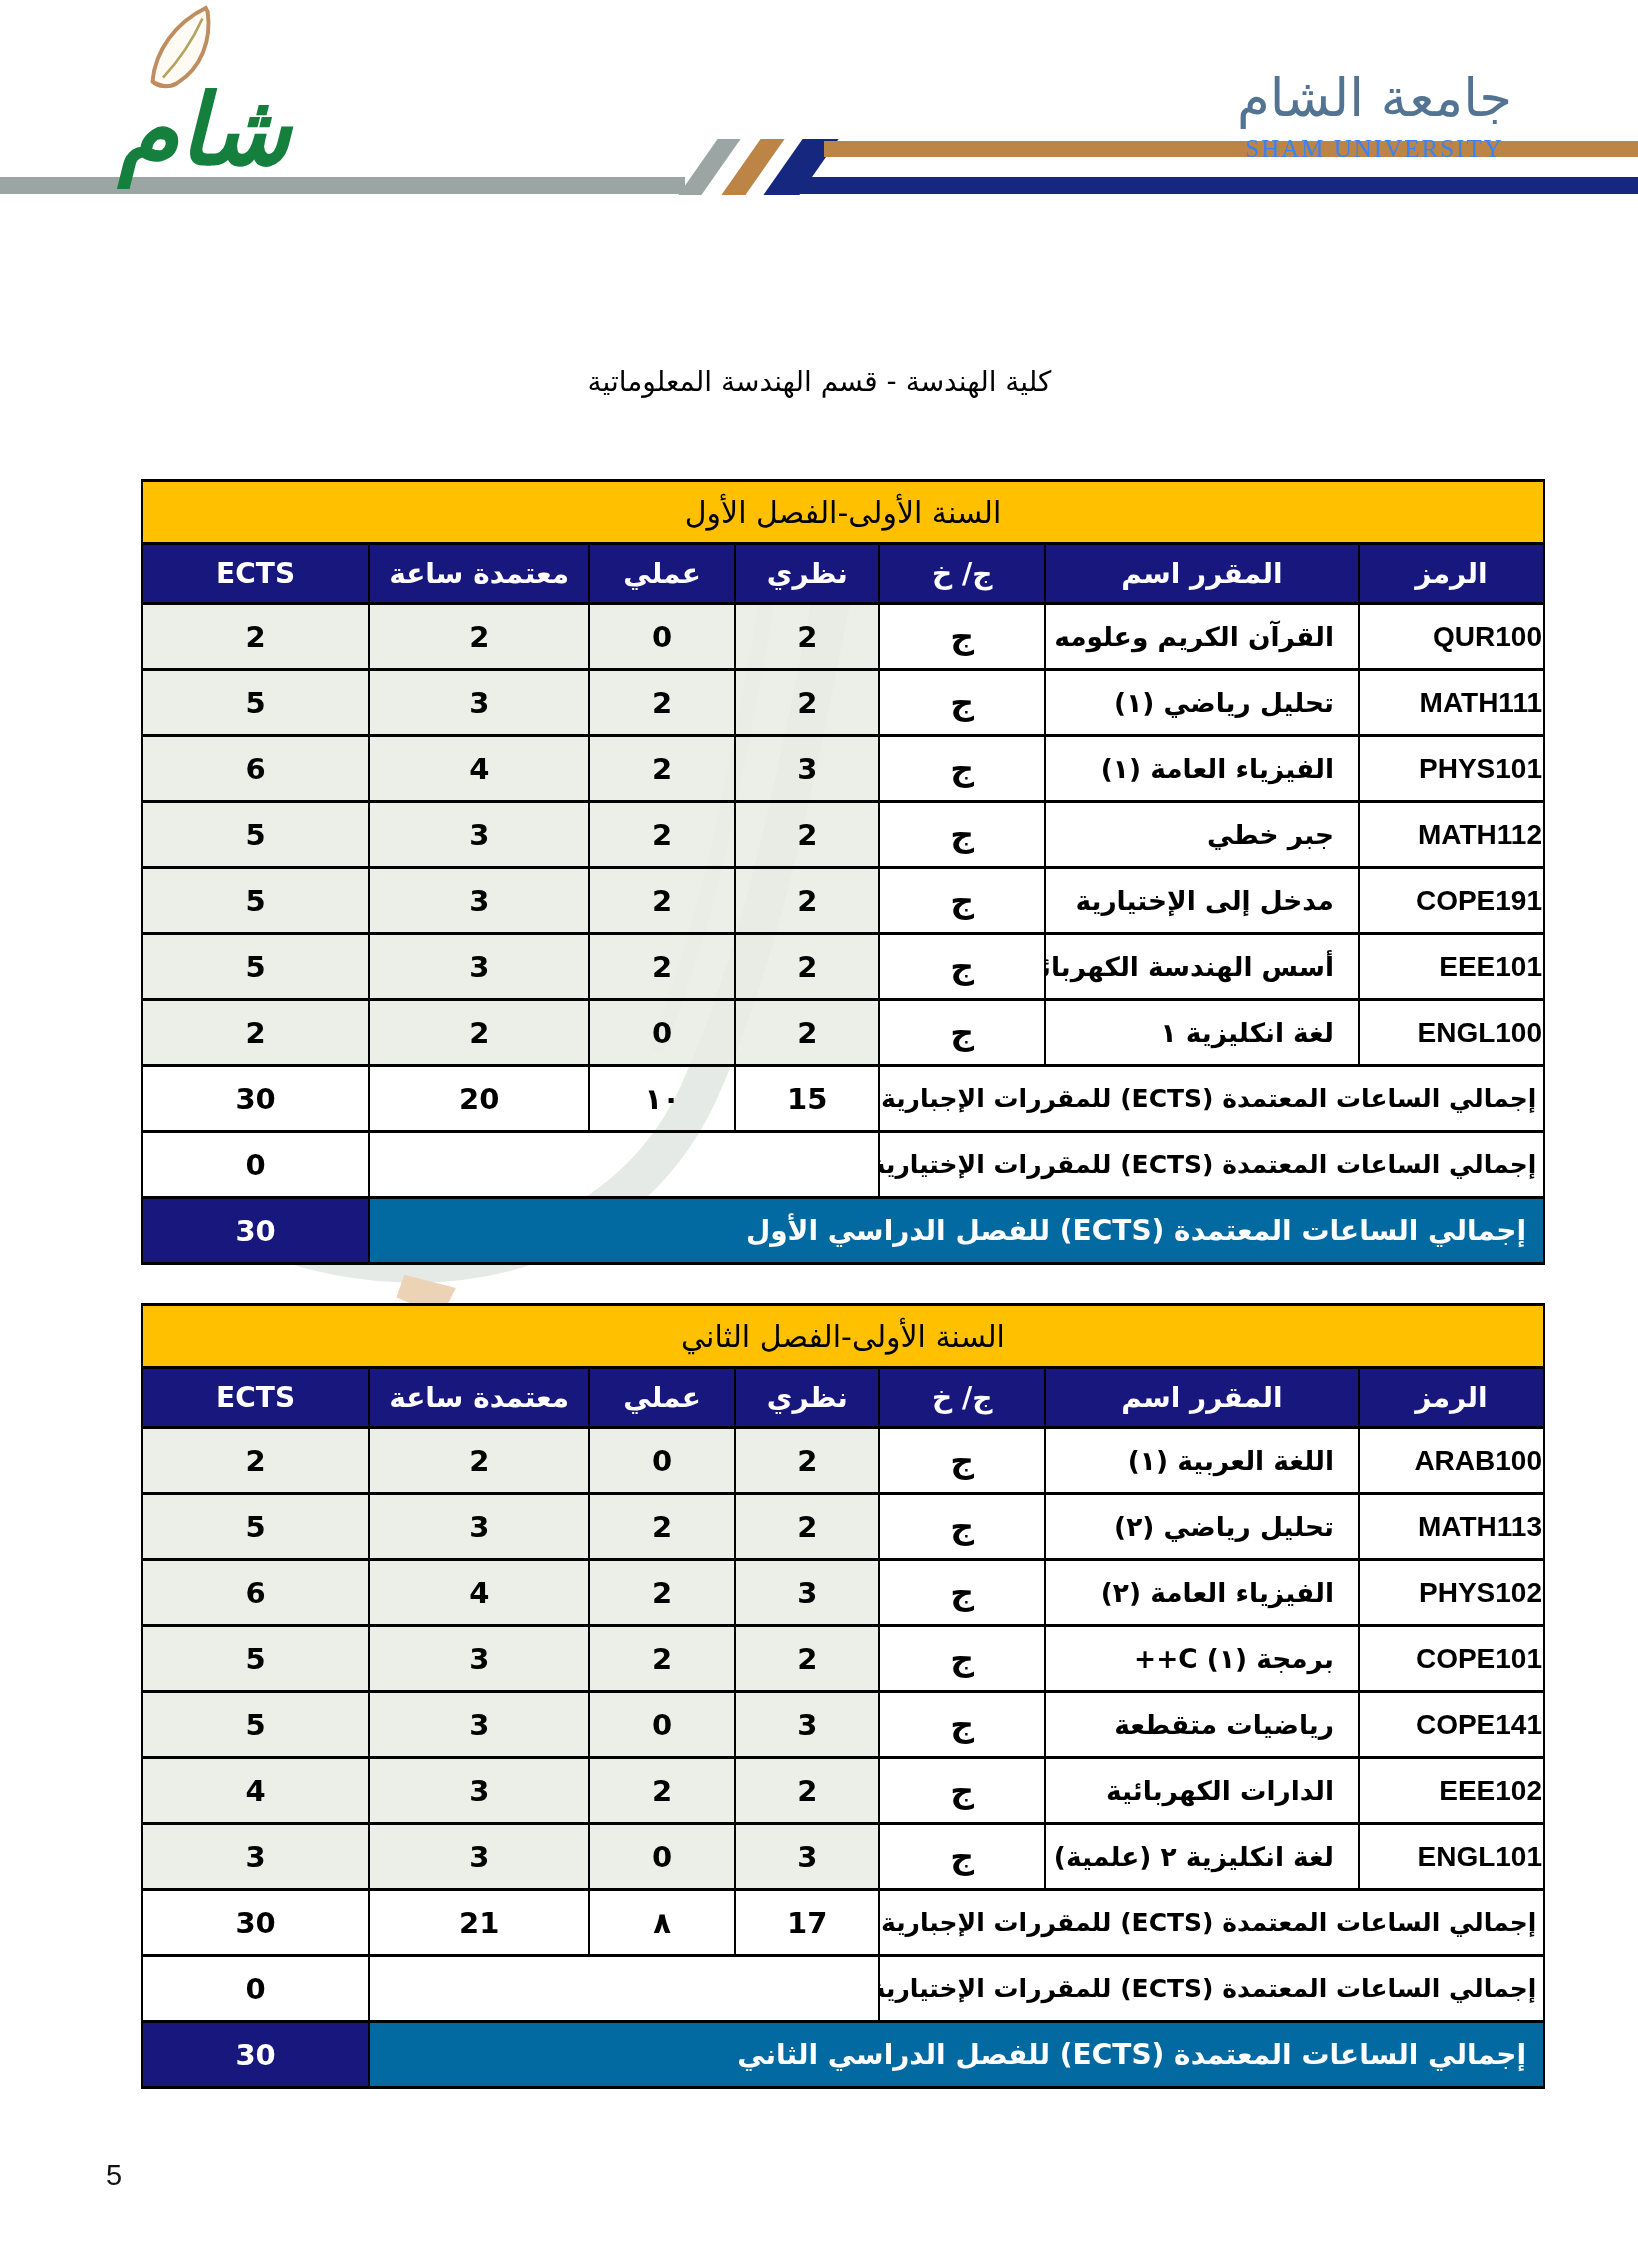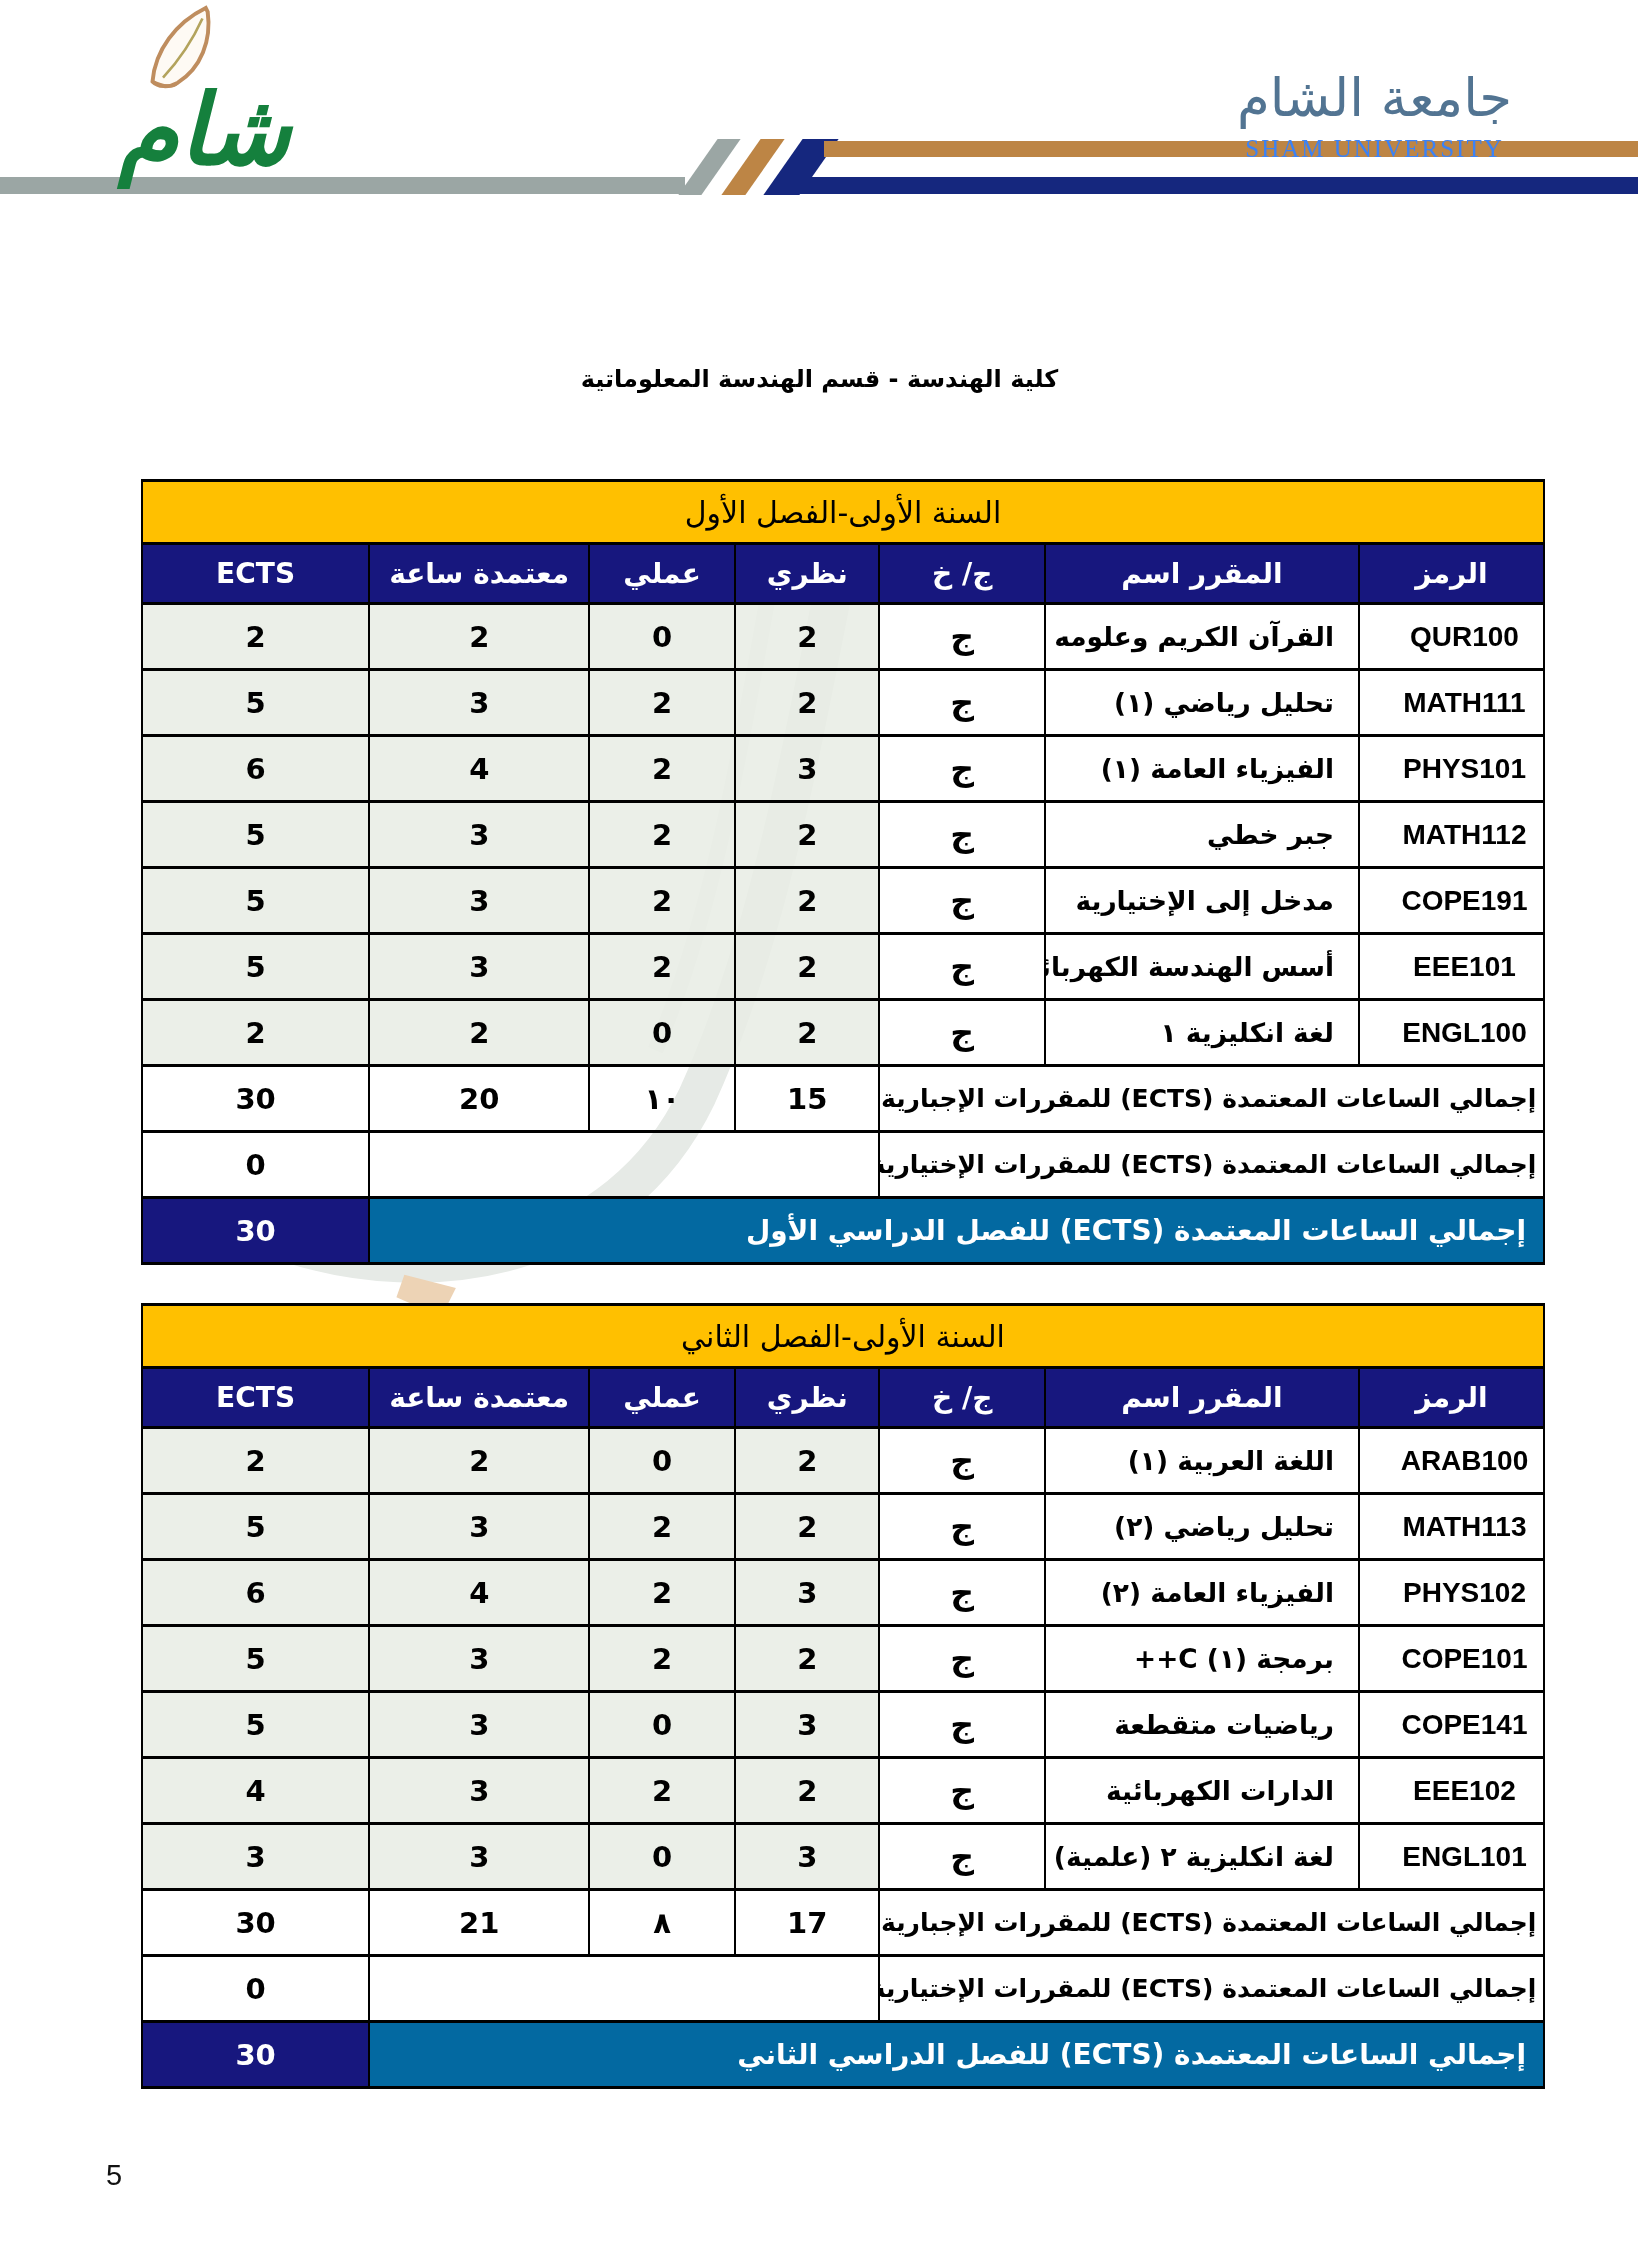--- a/index.html
+++ b/index.html
@@ -34,21 +34,21 @@
   .brand { position:absolute; right:116px; top:62px; width:297px; text-align:center; z-index:2; }
   .brand-ar { font-size:53px; color:#527492; line-height:1.35; }
   .brand-en {
     font-size:25px; color:#3b82f6; letter-spacing:2px; margin-top:1.3px;
     font-family:"Liberation Serif","DejaVu Serif",serif;
   }
 
   
   .doc-title {
     position:absolute; top:365px; left:0; width:100%;
-    text-align:center; font-size:24px; font-weight:bold; color:#000; margin:0;
+    text-align:center; font-size:28px; font-weight:normal; color:#000; margin:0;
     z-index:1;
   }
 
   
   .watermark { position:absolute; left:0; top:0; z-index:0; }
 
   
   .sem-table {
     position:absolute; left:141px; width:1404px;
     border-collapse:collapse; table-layout:fixed;
@@ -64,21 +64,21 @@
   }
   tr.banner td {
     background:#FFC000; height:58px;
     text-align:center; font-weight:normal; font-size:30px; color:#000;
   }
   tr.head th {
     background:#17177E; color:#fff; height:55px;
     font-weight:bold; font-size:28px;
   }
   tr.course td { height:61px; font-weight:bold; color:#000; background:transparent; }
-  td.code  { text-align:center; padding-left:27px; font-size:28px; direction:ltr;
+  td.code  { text-align:right; padding-left:27px; font-size:28px; direction:ltr;
              font-family:"Liberation Sans","DejaVu Sans",sans-serif; }
   td.cname { text-align:right; padding-right:24px; font-size:26.4px; }
   td.ctype { text-align:center; font-size:33px; }
   td.num   { text-align:center; font-size:29px; }
   tr.course td.num { background:rgba(232,236,228,0.85); }
 
   tr.trow td { height:61px; font-weight:bold; color:#000; background:transparent; }
   td.tlabel { text-align:right; padding-right:6.6px; font-size:25px; font-weight:bold; }
 
   tr.semtotal td { background:#0369a1; color:#fff; height:61px; font-weight:bold; }

